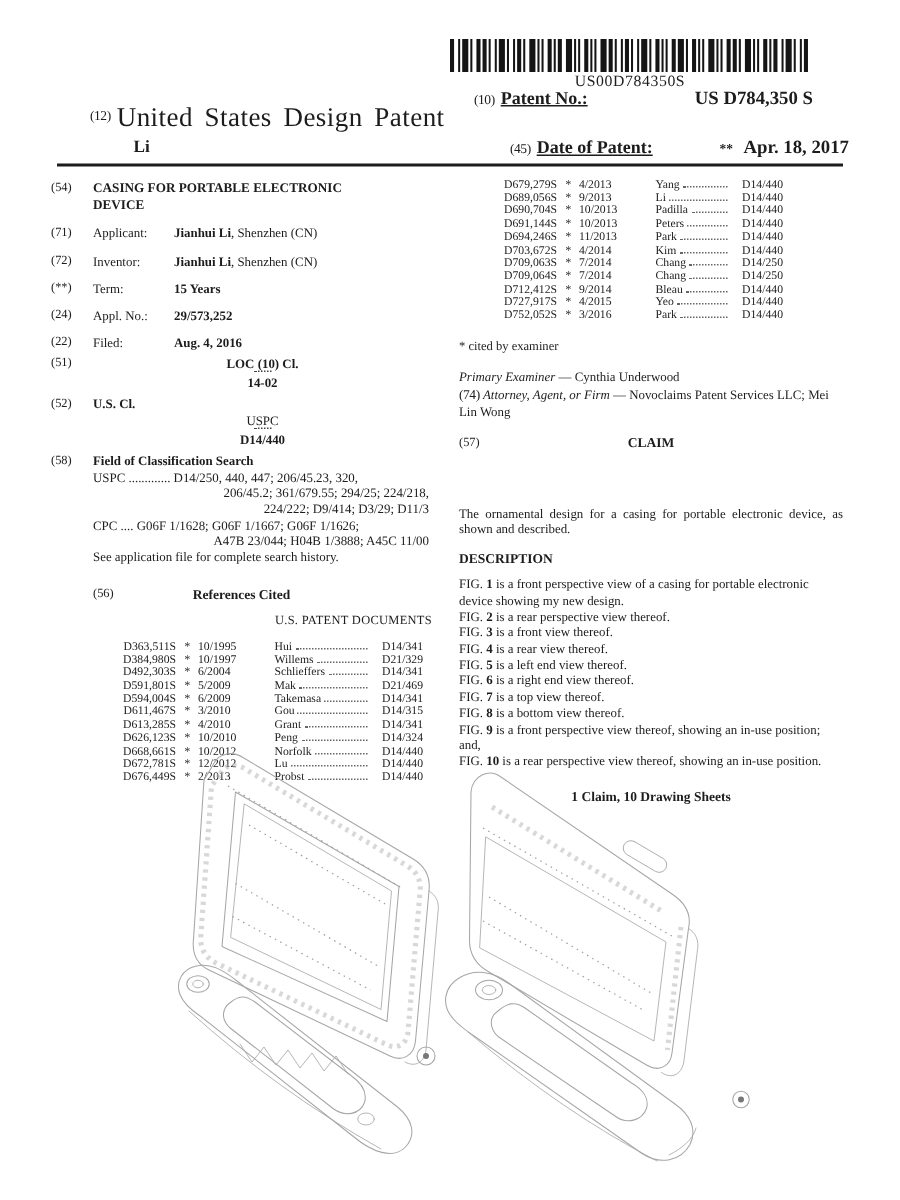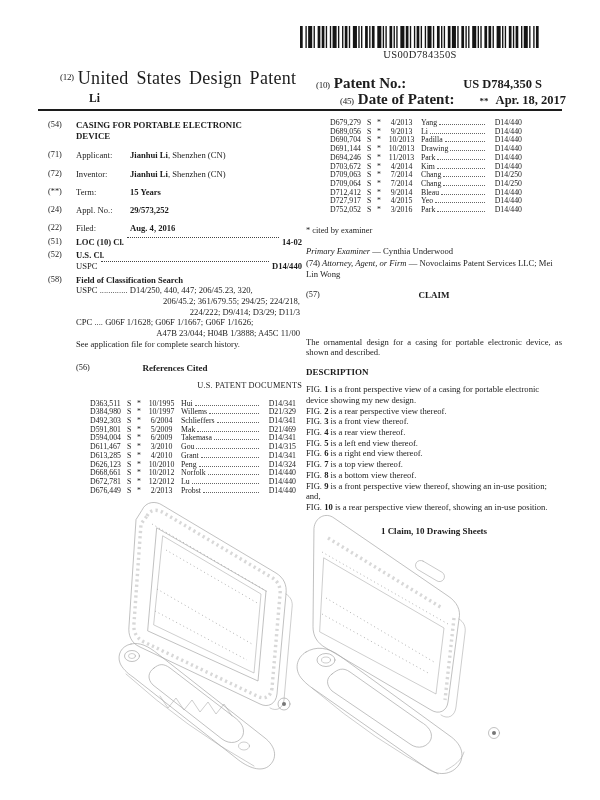--- a/index.html
+++ b/index.html
@@ -11,53 +11,53 @@
   #barcode svg{width:240px;height:22px;display:block;}
   #barcode svg rect{fill:#151515;}
   .bctext{font-size:10.5px;letter-spacing:.4px;margin-top:1px;}
 
   
   .hcode{font-size:9px;vertical-align:4px;letter-spacing:-.3px;}
   #h-title{position:absolute;left:60px;top:68px;white-space:nowrap;}
   #h-title .big{font-size:18px;font-weight:normal;letter-spacing:.3px;word-spacing:3px;}
   #h-surname{position:absolute;left:89px;top:92px;font-size:11.5px;font-weight:bold;}
   .hr-right{position:absolute;left:316px;width:226px;display:flex;align-items:baseline;}
-  #h-pn{top:75px;}
+  #h-pn{top:58px;}
   #h-dt{top:91px;margin-left:24px;}
-  .hr-right .lab{font-size:15px;font-weight:bold;margin-left:4px;}
+  .hr-right .lab{font-size:12px;font-weight:bold;margin-left:4px;text-decoration:underline;}
   .hr-right .val{flex:1;text-align:right;font-size:12.5px;font-weight:bold;white-space:nowrap;}
   .stars{font-size:9px;font-weight:bold;margin-right:7px;}
   #rule{position:absolute;left:38px;top:109px;width:524px;height:2px;background:#1c1c1c;}
 
   
-  #colL{position:absolute;left:48px;top:120px;width:254px;font-size:8.6px;line-height:1.24;}
+  #colL{position:absolute;left:34px;top:120px;width:254px;font-size:8.6px;line-height:1.24;}
   #colR{position:absolute;left:306px;top:119px;width:256px;font-size:8.6px;line-height:1.24;}
 
   .bib{display:flex;margin-bottom:7.5px;}
   .bib .c{width:28px;flex:none;font-size:8.3px;}
   .bib .l{width:54px;flex:none;}
   .bib .v{flex:1;}
   .bib.title .v{font-weight:bold;font-size:8.8px;max-width:175px;line-height:1.3;}
   .tight{margin-bottom:3px;}
-  .lrow{display:flex;align-items:flex-start;}
+  .lrow{display:flex;align-items:center;flex-direction:column;}
   .lead{flex:1;border-bottom:1px dotted #444;margin:0 3px 2px 3px;min-width:12px;}
   .fl{display:block;}
   .fr{display:block;text-align:right;padding-right:2px;}
 
   
   .refhead{position:relative;text-align:center;font-weight:bold;font-size:9px;margin:14px 0 7px 0;}
   .refhead .c{position:absolute;left:28px;font-weight:normal;font-size:8.3px;}
   .refsub{text-align:right;font-size:8.3px;letter-spacing:.2px;margin-bottom:8px;}
   .ptable{padding-left:42px;padding-right:6px;}
   #refs-right{padding-left:24px;padding-right:40px;}
   .prow{display:flex;align-items:baseline;line-height:8.7px;font-size:7.8px;white-space:nowrap;}
-  .f-no{width:37px;}
+  .f-no{width:37px;text-align:right;}
   .f-kind{width:10px;}
   .f-star{width:9px;}
-  .f-date{width:31px;text-align:center;margin-right:4px;}
+  .f-date{width:31px;text-align:left;margin-right:20px;}
   .f-name{flex:none;}
   .lead2{flex:1;border-bottom:1px dotted #666;margin:0 2px 1px 2px;}
   .f-cls{width:35px;text-align:right;}
 
   
   #cited{margin-top:11px;font-size:8.4px;}
   .exa{margin-top:10px;}
   .exa p{margin:0 0 1px 0;}
   .claimhead{position:relative;text-align:center;font-weight:bold;font-size:9px;margin:10px 0 6px 0;}
   .claimhead .c{position:absolute;left:0;font-weight:normal;font-size:8.3px;}
@@ -387,21 +387,21 @@
       <span class="f-name">Padilla</span>
       <span class="lead2"></span>
       <span class="f-cls">D14/440</span>
     </div>
 
     <div class="prow">
       <span class="f-no">D691,144</span>
       <span class="f-kind">S</span>
       <span class="f-star">*</span>
       <span class="f-date">10/2013</span>
-      <span class="f-name">Drawing</span>
+      <span class="f-name">Peters</span>
       <span class="lead2"></span>
       <span class="f-cls">D14/440</span>
     </div>
 
     <div class="prow">
       <span class="f-no">D694,246</span>
       <span class="f-kind">S</span>
       <span class="f-star">*</span>
       <span class="f-date">11/2013</span>
       <span class="f-name">Park</span>

